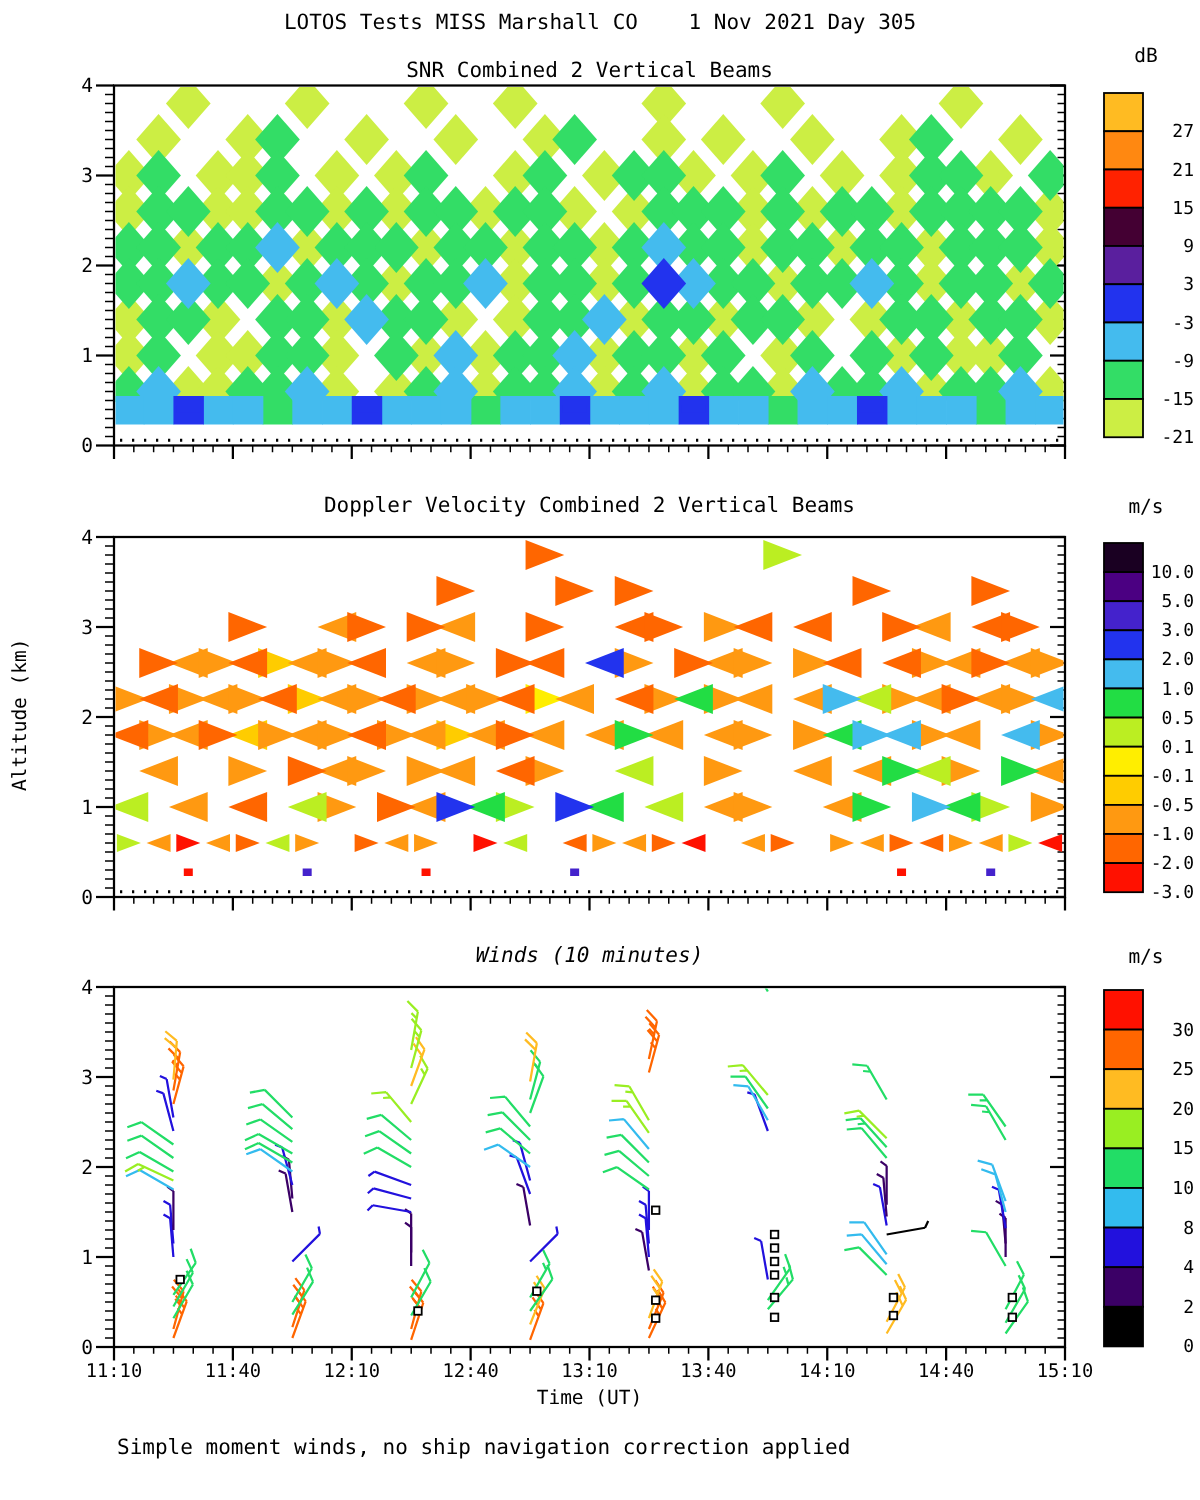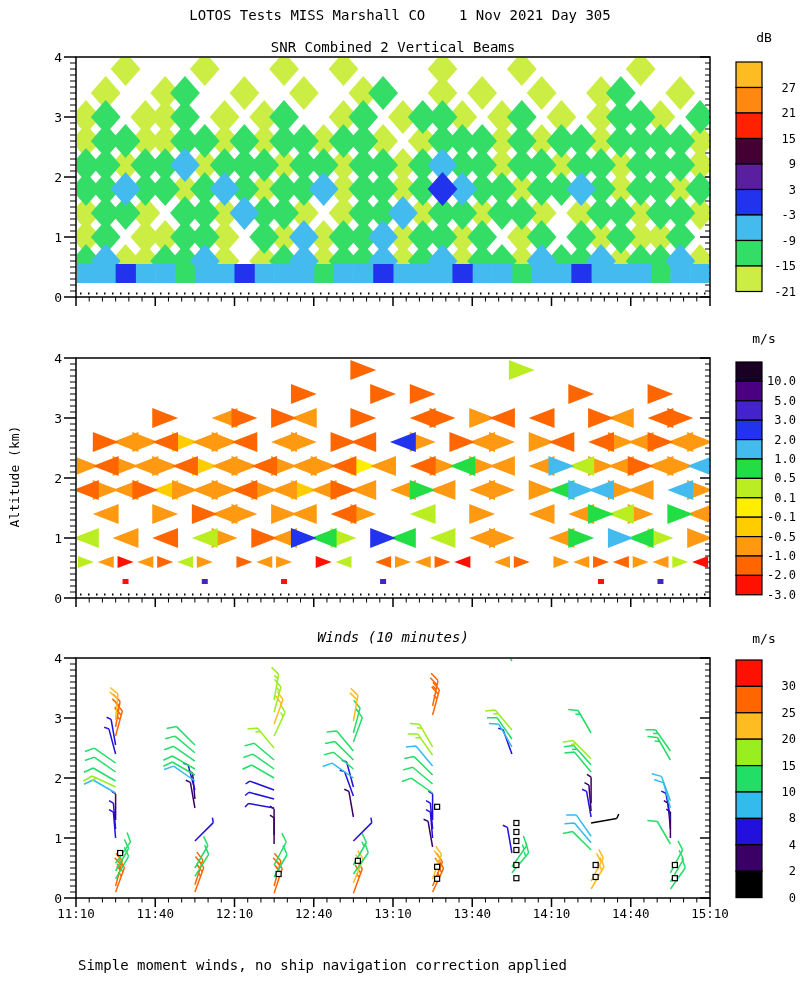--- a/index.html
+++ b/index.html
@@ -1093,19 +1093,21 @@
         <text x="796" y="769.6" text-anchor="end" font-size="12px">15</text>
         <text x="796" y="796" text-anchor="end" font-size="12px">10</text>
         <text x="796" y="822.4" text-anchor="end" font-size="12px">8</text>
         <text x="796" y="848.8" text-anchor="end" font-size="12px">4</text>
         <text x="796" y="875.2" text-anchor="end" font-size="12px">2</text>
         <text x="796" y="901.6" text-anchor="end" font-size="12px">0</text>
       </g>
     </svg>
   <div class="t title">LOTOS Tests MISS Marshall CO    1 Nov 2021 Day 305</div>
   <div class="t ptitle p1t">SNR Combined 2 Vertical Beams</div>
+  <div class="t ptitle p2t">Doppler Velocity Combined 2 Vertical Beams</div>
   <div class="t ptitle p3t">Winds (10 minutes)</div>
   <div class="t unit u1">dB</div>
   <div class="t unit u2">m/s</div>
   <div class="t unit u3">m/s</div>
+  <div class="t xlabel">Time (UT)</div>
   <div class="t ylabel">Altitude (km)</div>
   <div class="t foot">Simple moment winds, no ship navigation correction applied</div>
 </div>
 
 </body></html>

